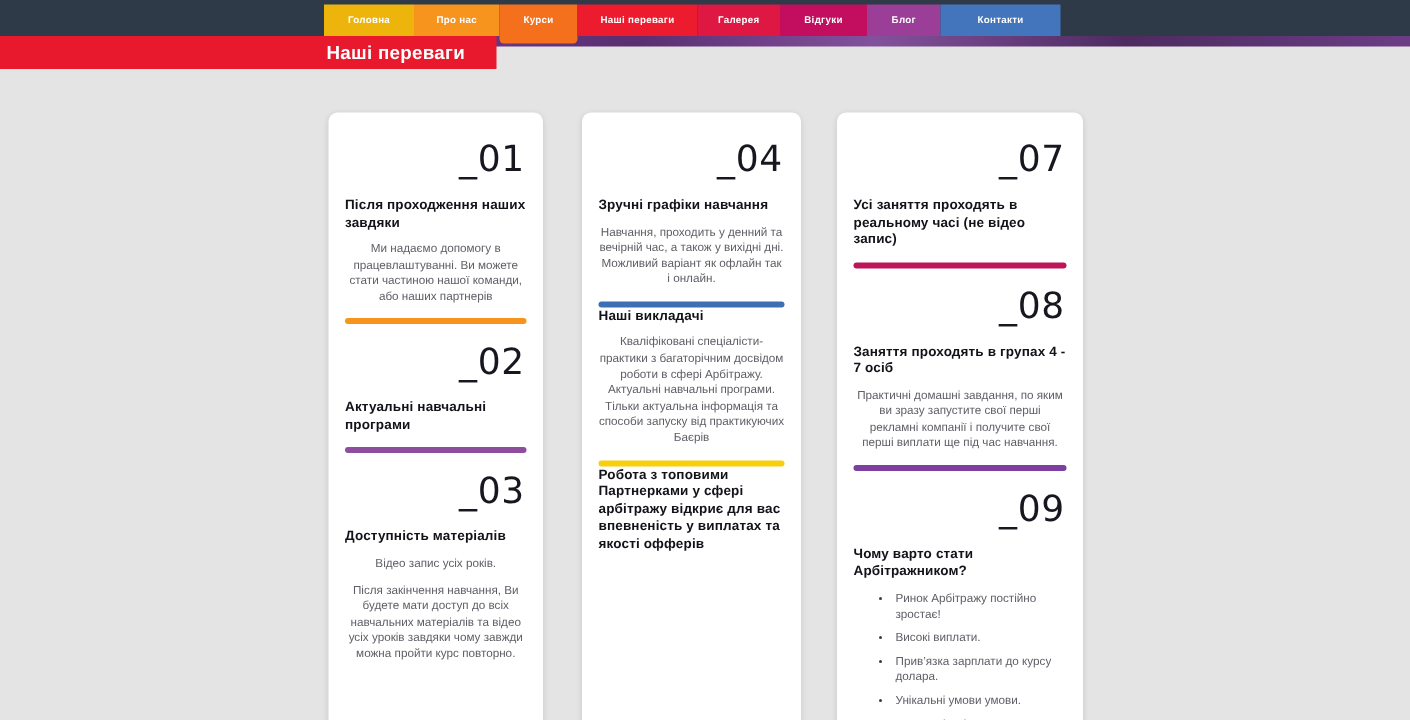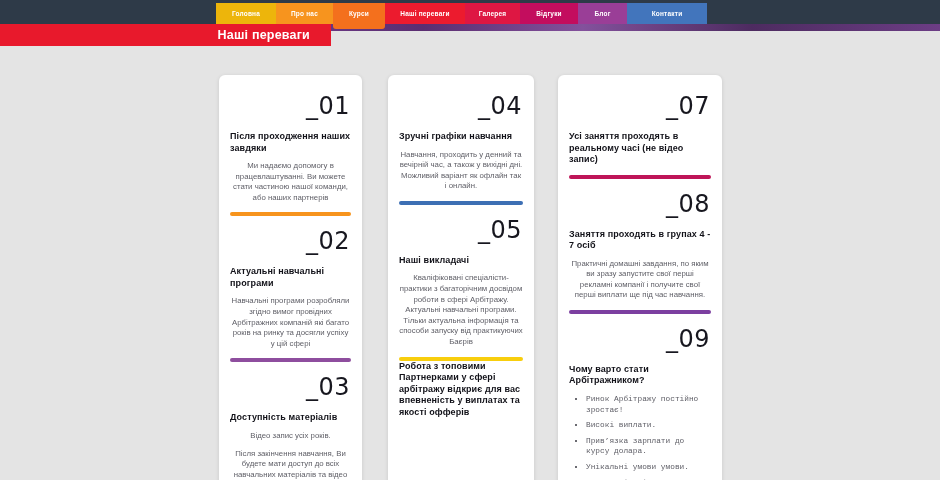--- a/index.html
+++ b/index.html
@@ -45,21 +45,21 @@
     margin:13px 1px 13px 0;letter-spacing:.5px;
   }
   .sec:first-child .num{margin-top:9px;}
   .card h3{
     margin:0 0 7px 0;font-size:9px;line-height:1.28;color:#121219;
     font-weight:800;letter-spacing:.1px;
   }
   .card p{margin:0 0 7px 0;font-size:7.8px;line-height:1.36;color:#5e5e66;text-align:center;}
   .divider{height:4px;border-radius:2px;margin:9px 0 0 0;}
   ul.benefits{margin:4px 0 0 0;padding:0 0 0 13px;}
-  ul.benefits li{font-size:7.8px;line-height:1.36;color:#5e5e66;margin:0 0 5px 4px;font-family:Liberation Mono, monospace;}
+  ul.benefits li{font-size:7.8px;line-height:1.36;color:#5e5e66;margin:0 0 5px 15px;}
   ul.benefits li::marker{color:#3a3a42;}
 </style>
 </head>
 <body>
 
 <div class="navbar" style="background-color: rgb(46, 58, 72);">
   <div class="tabs">
     <div class="tab" style="width: 60px; background-color: rgb(237, 181, 11);">Головна</div>
     <div class="tab" style="width: 57px; background-color: rgb(247, 148, 30);">Про нас</div>
     <div class="tab active" style="width: 52px; background-color: rgb(244, 112, 29);">Курси</div>
@@ -80,41 +80,39 @@
 <div class="card" id="card-0">
   <div class="sec">
     <div class="num">_01</div>
     <h3>Після проходження наших завдяки</h3>
     <p>Ми надаємо допомогу в працевлаштуванні. Ви можете стати частиною нашої команди, або наших партнерів</p>
     <div class="divider" style="background-color: rgb(247, 148, 29);"></div>
   </div>
   <div class="sec">
     <div class="num">_02</div>
     <h3>Актуальні навчальні програми</h3>
-    <p>Навчальні програми розробляли згідно вимог провідних Арбітражних компаній які багато років на ринку та досягли успіху у цій сфері</p>
     <div class="divider" style="background-color: rgb(142, 78, 158);"></div>
   </div>
   <div class="sec">
     <div class="num">_03</div>
     <h3>Доступність матеріалів</h3>
     <p>Відео запис усіх років.</p>
     <p>Після закінчення навчання, Ви будете мати доступ до всіх навчальних матеріалів та відео усіх уроків завдяки чому завжди можна пройти курс повторно.</p>
 
   </div>
 </div>
 
 <div class="card" id="card-1">
   <div class="sec">
     <div class="num">_04</div>
     <h3>Зручні графіки навчання</h3>
     <p>Навчання, проходить у денний та вечірній час, а також у вихідні дні. Можливий варіант як офлайн так і онлайн.</p>
     <div class="divider" style="background-color: rgb(61, 111, 180);"></div>
   </div>
   <div class="sec">
-    <div class="num">_05</div>
     <h3>Наші викладачі</h3>
     <p>Кваліфіковані спеціалісти-практики з багаторічним досвідом роботи в сфері Арбітражу. Актуальні навчальні програми. Тільки актуальна інформація та способи запуску від практикуючих Баєрів</p>
     <div class="divider" style="background-color: rgb(248, 206, 13);"></div>
   </div>
   <div class="sec">
     <h3>Робота з топовими Партнерками у сфері арбітражу відкриє для вас впевненість у виплатах та якості офферів</h3>
   </div>
 </div>
 
 <div class="card" id="card-2">

